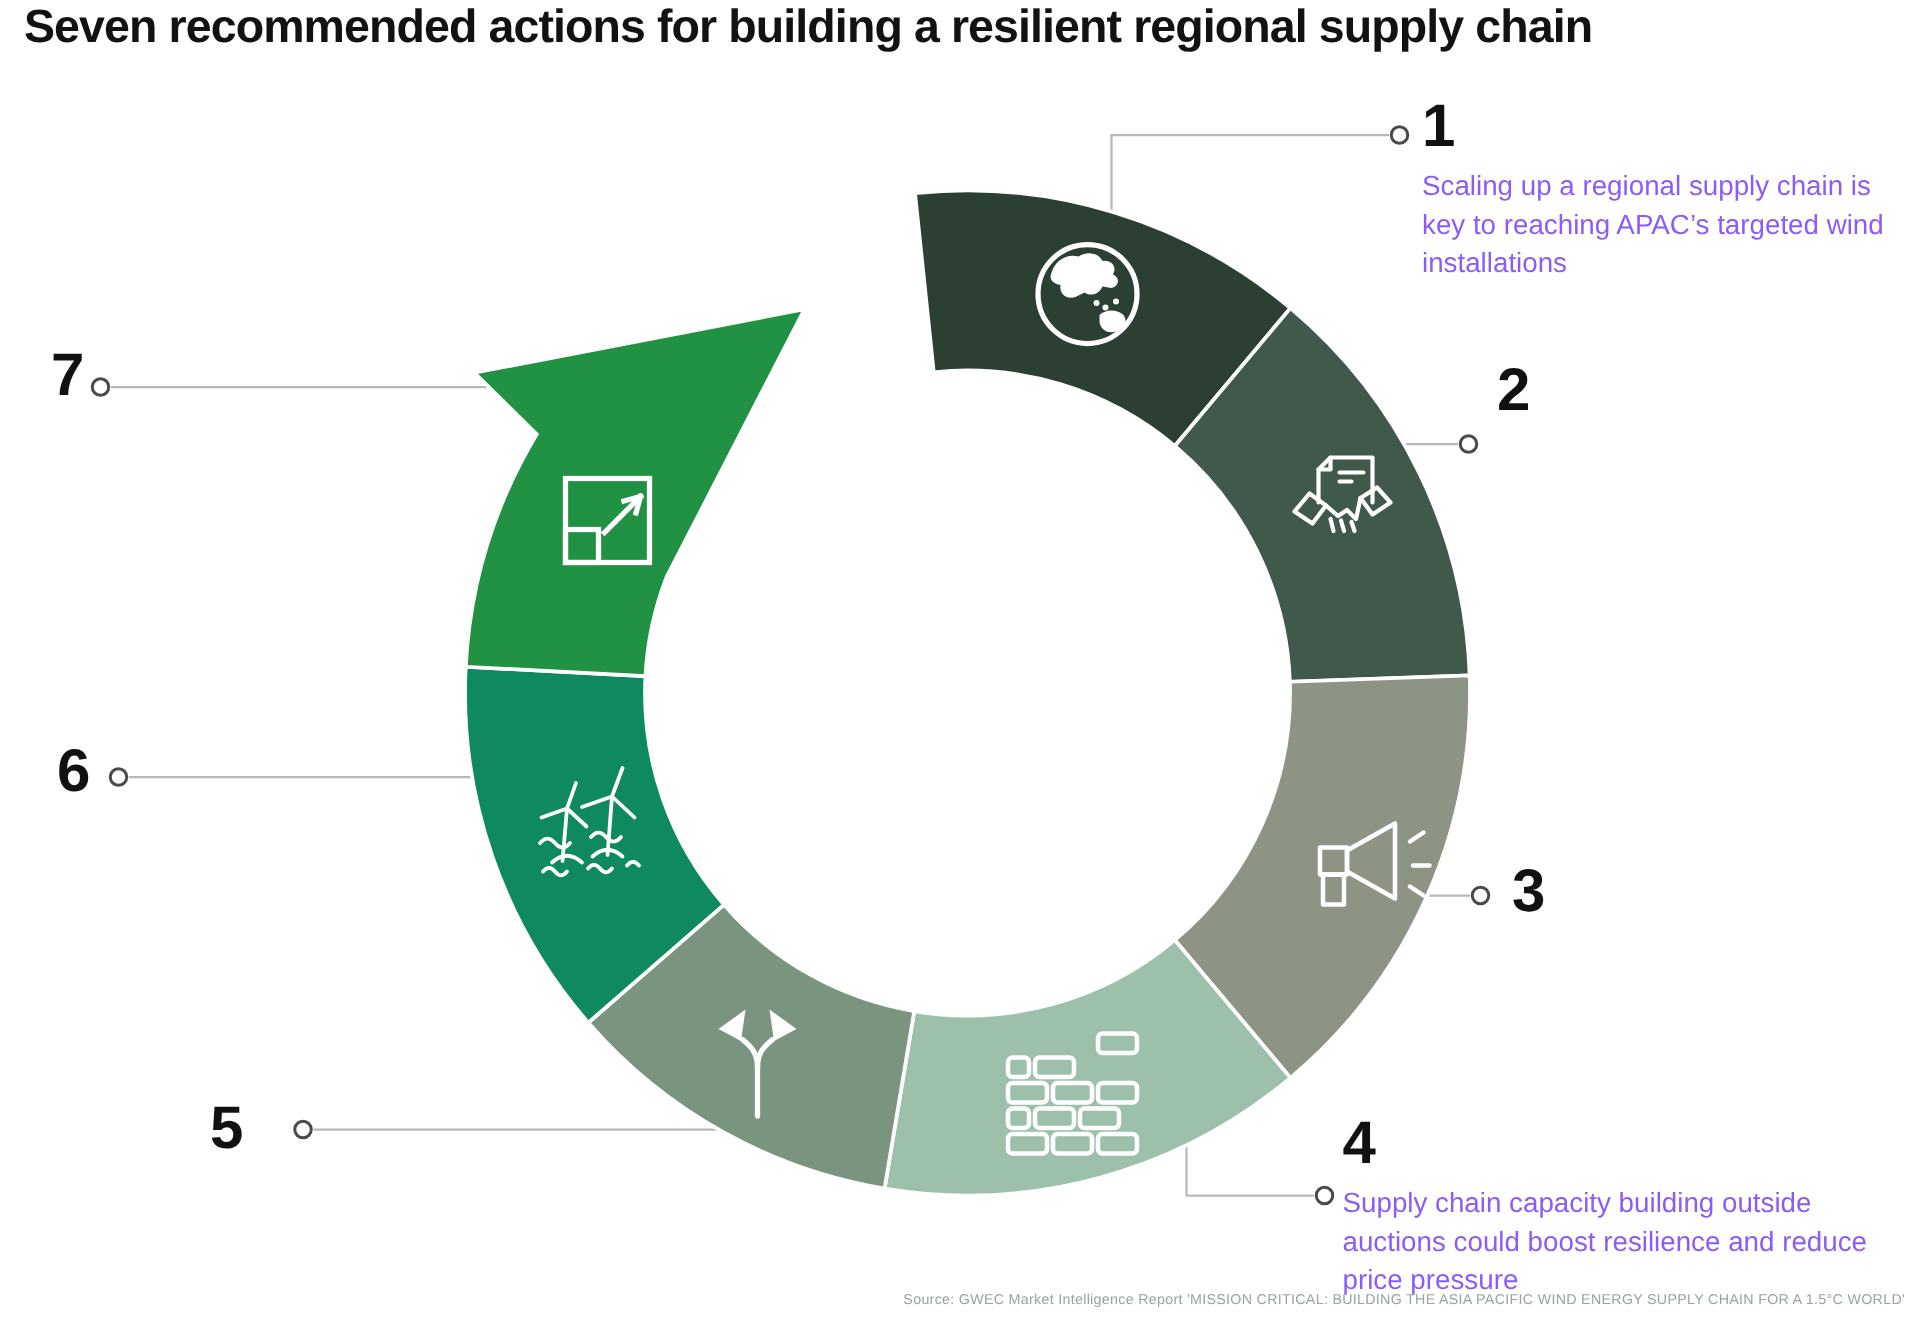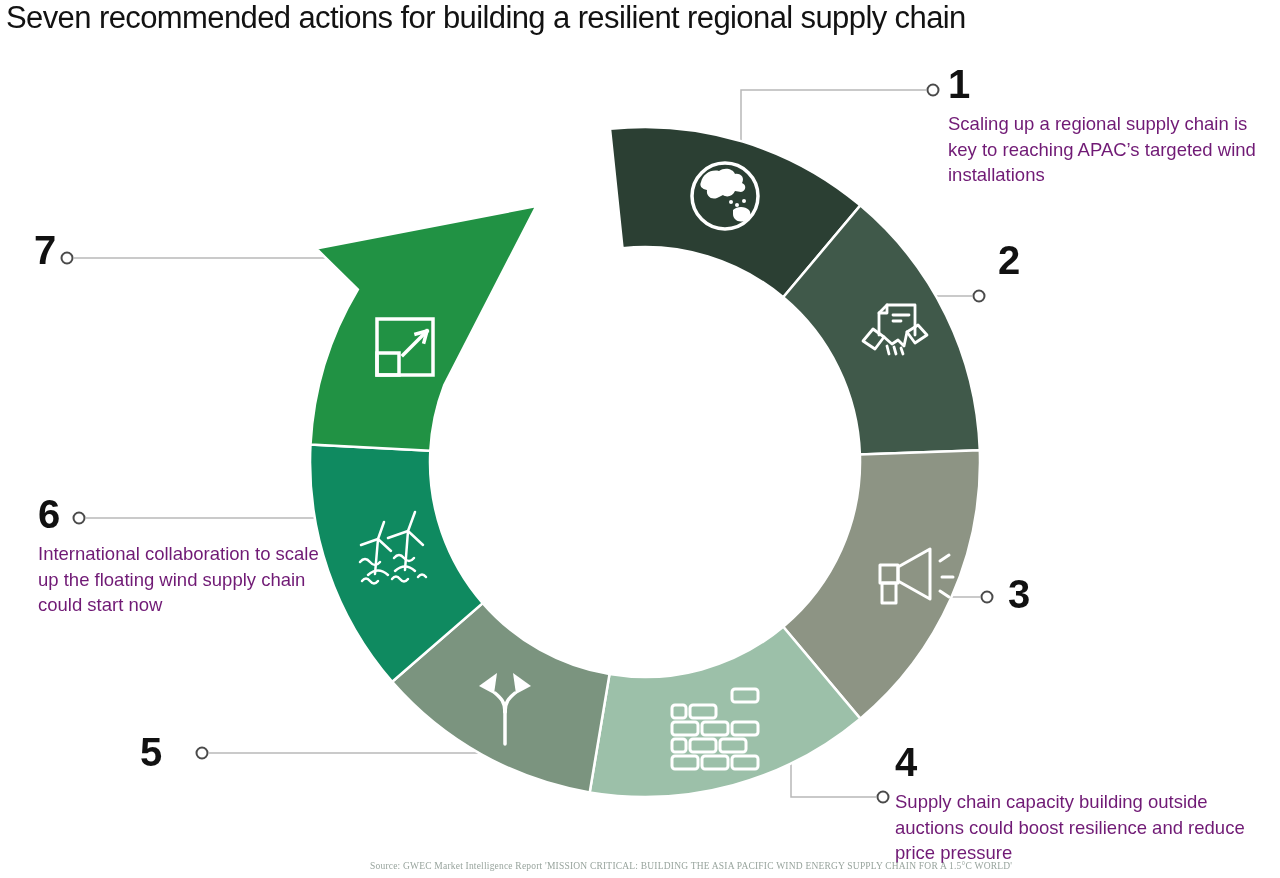--- a/index.html
+++ b/index.html
@@ -1,37 +1,37 @@
 <!DOCTYPE html>
 <html><head>
 <meta charset="utf-8">
 <style>
   html,body{margin:0;padding:0;background:#ffffff;}
   .canvas{
     position:relative;width:1280px;height:878px;background:#ffffff;overflow:hidden;
     font-family:"Liberation Sans","DejaVu Sans",sans-serif;color:#141414;
   }
   .title{
-    position:absolute;left:6px;top:0px;width:1260px;margin:0;
-    font-size:31px;font-weight:400;letter-spacing:-0.6px;color:#121212;
+    position:absolute;left:16px;top:0px;width:1260px;margin:0;
+    font-size:31px;font-weight:700;letter-spacing:-0.6px;color:#121212;
   }
   .diagram-svg{position:absolute;left:0;top:0;}
   .item{position:absolute;}
   .num{font-size:40px;font-weight:700;line-height:1;color:#111;margin:0 0 7px 0;}
-  .desc{font-size:18.5px;line-height:1.38;color:#701a75;}
+  .desc{font-size:18.5px;line-height:1.38;color:#8b5cf6;}
   .i1{left:948px;top:64px;width:318px;}
   .i2{left:998px;top:240px;width:280px;}
   .i3{left:1008px;top:574px;width:235px;}
   .i4{left:895px;top:742px;width:352px;}
   .i5{left:140px;top:732px;width:322px;}
   .i6{left:38px;top:494px;width:290px;}
   .i7{left:34px;top:230px;width:245px;}
   .source{
     position:absolute;right:10px;top:861px;font-size:9.5px;letter-spacing:0.2px;
-    color:#98a49d;width:900px;font-family:Liberation Serif, serif;
+    color:#98a49d;text-align:right;width:900px;
   }
 </style>
 </head>
 <body>
 
 <div class="canvas">
 
   <h1 class="title">Seven recommended actions for building a resilient regional supply chain</h1>
 
   <svg class="diagram-svg" width="1280" height="878" viewBox="0 0 1280 878">
@@ -151,20 +151,19 @@
   </div>
   <div class="item i4">
     <div class="num">4</div>
     <div class="desc">Supply chain capacity building outside auctions could boost resilience and reduce price pressure</div>
   </div>
   <div class="item i5">
     <div class="num">5</div>
   </div>
   <div class="item i6">
     <div class="num">6</div>
-    <div class="desc">International collaboration to scale up the floating wind supply chain could start now</div>
   </div>
   <div class="item i7">
     <div class="num">7</div>
   </div>
 
   <div class="source">Source: GWEC Market Intelligence Report 'MISSION CRITICAL: BUILDING THE ASIA PACIFIC WIND ENERGY SUPPLY CHAIN FOR A 1.5°C WORLD'</div>
 </div>
 
 </body></html>

